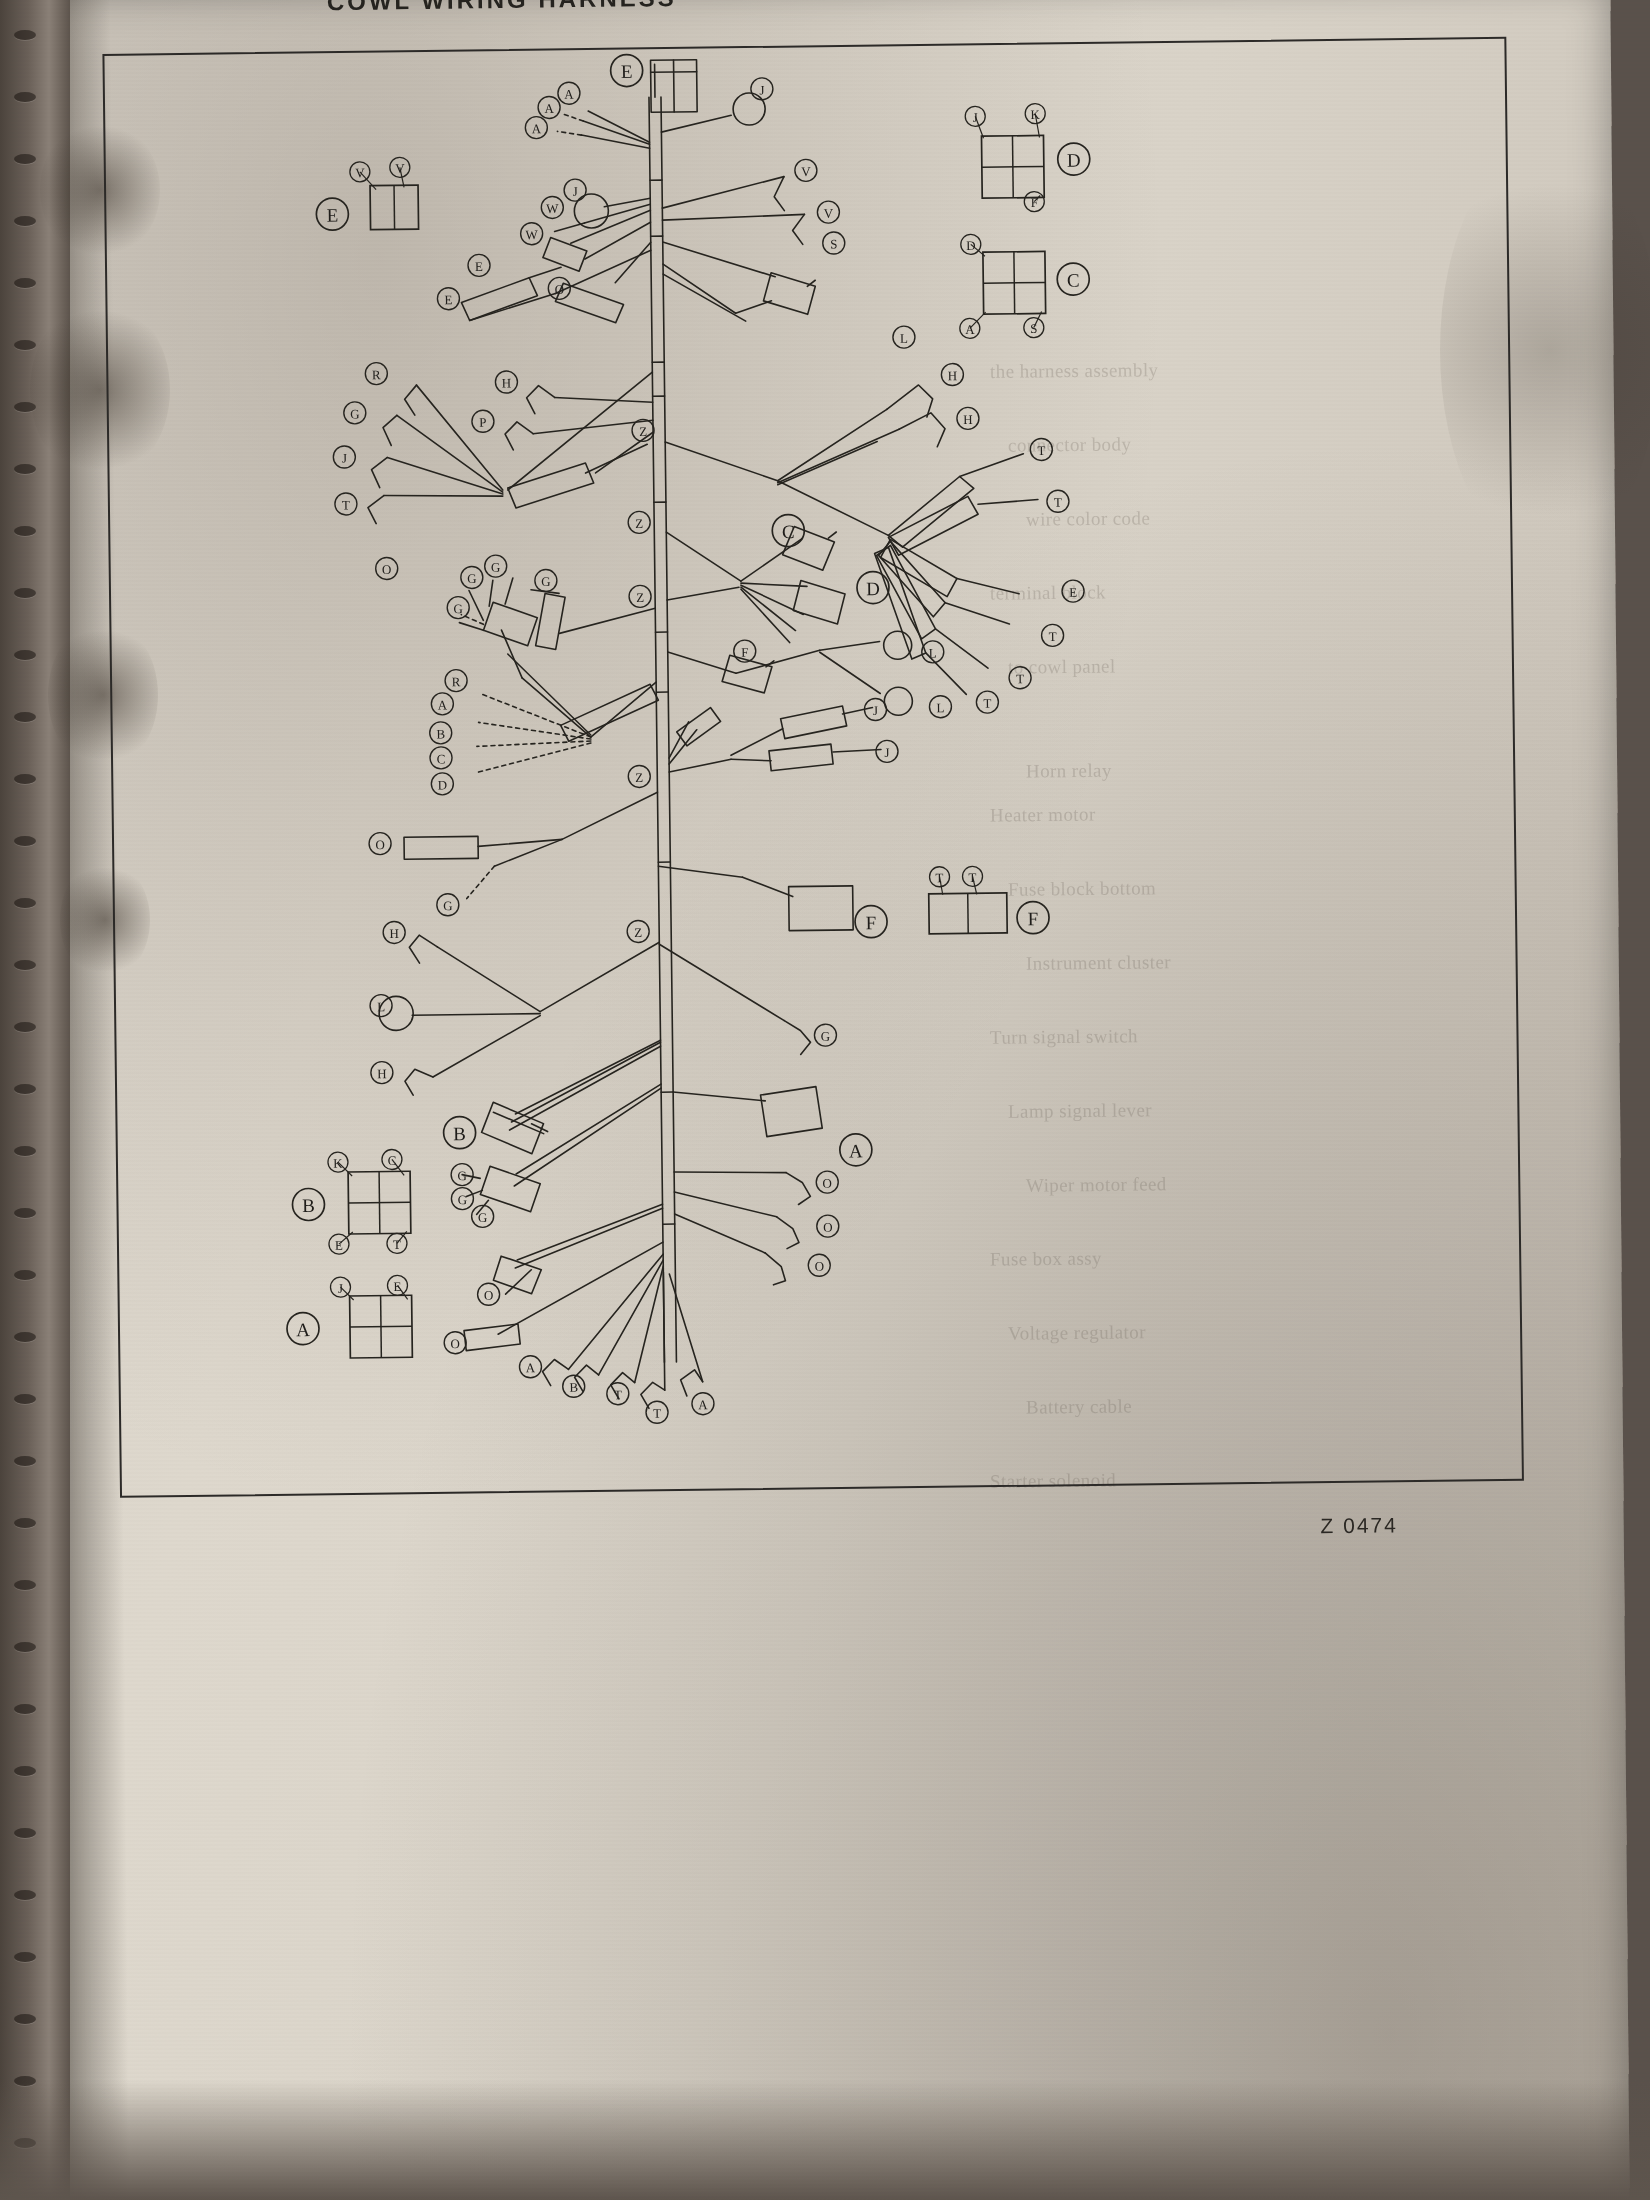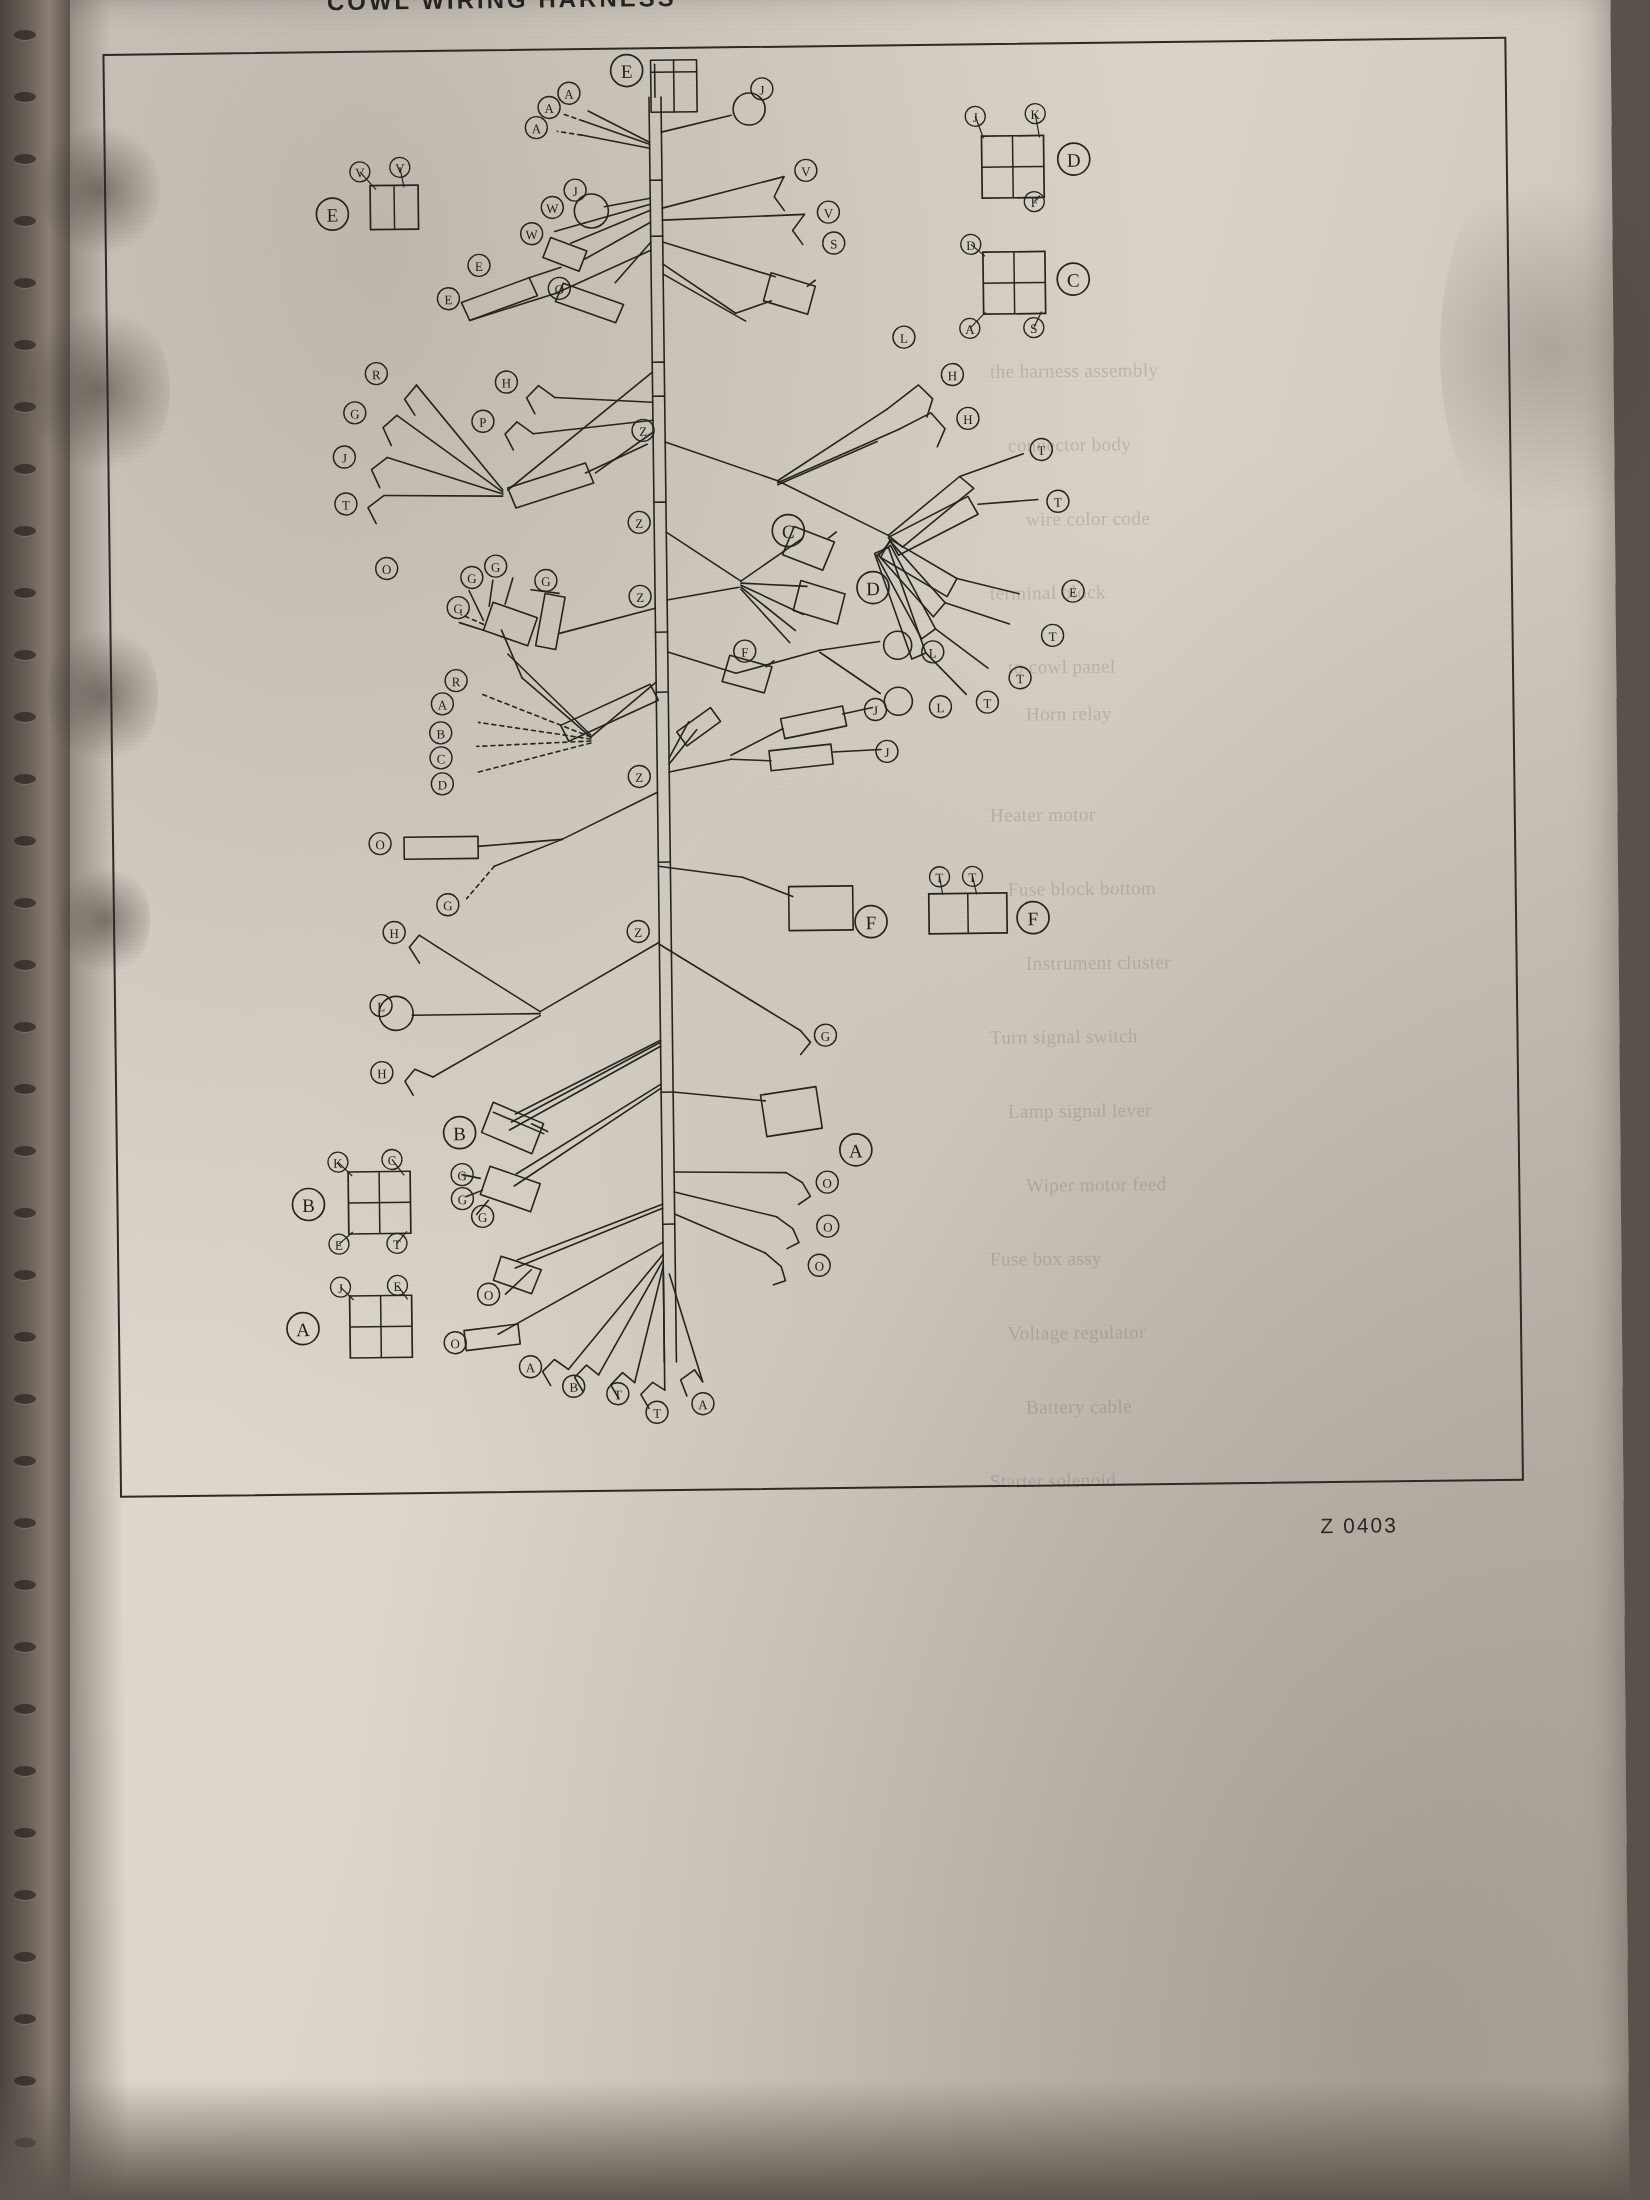--- a/index.html
+++ b/index.html
@@ -195,37 +195,37 @@
   <div class="mold" style="left:60px;top:860px;width:90px;height:120px;"></div>
   <div class="mold" style="left:1440px;top:140px;width:220px;height:420px;opacity:0.45;"></div>
   <div class="bottom-fabric"></div>
 
   <div id="ghost-layer">
       <div class="ghost" style="left: 990px; top: 360px;">the harness assembly</div>
       <div class="ghost" style="left: 1008px; top: 434px;">connector body</div>
       <div class="ghost" style="left: 1026px; top: 508px;">wire color code</div>
       <div class="ghost" style="left: 990px; top: 582px;">terminal block</div>
       <div class="ghost" style="left: 1008px; top: 656px;">to cowl panel</div>
-      <div class="ghost" style="left: 1026px; top: 703px;">Horn relay</div>
+      <div class="ghost" style="left: 1026px; top: 760px;">Horn relay</div>
       <div class="ghost" style="left: 990px; top: 804px;">Heater motor</div>
       <div class="ghost" style="left: 1008px; top: 878px;">Fuse block bottom</div>
       <div class="ghost" style="left: 1026px; top: 952px;">Instrument cluster</div>
       <div class="ghost" style="left: 990px; top: 1026px;">Turn signal switch</div>
       <div class="ghost" style="left: 1008px; top: 1100px;">Lamp signal lever</div>
       <div class="ghost" style="left: 1026px; top: 1174px;">Wiper motor feed</div>
       <div class="ghost" style="left: 990px; top: 1248px;">Fuse box assy</div>
       <div class="ghost" style="left: 1008px; top: 1322px;">Voltage regulator</div>
       <div class="ghost" style="left: 1026px; top: 1396px;">Battery cable</div>
       <div class="ghost" style="left: 990px; top: 1470px;">Starter solenoid</div>
     </div>
 
   <div class="sheet">
     <div class="title">COWL WIRING HARNESS</div>
     <div class="frame"></div>
-    <div class="sheetno">Z 0403</div>
+    <div class="sheetno">Z 0474</div>
 
     <svg class="art" viewBox="0 0 1490 2180">
       <g fill="none" stroke="#26241f" stroke-width="1.6" stroke-linejoin="round" stroke-linecap="round">
 
         <path d="M566 105 L566 1370"></path>
         <path d="M578 105 L578 1370"></path>
 
         <path d="M566 188 L578 188"></path>
           <path d="M566 244 L578 244"></path>
         <path d="M566 370 L578 370"></path>

